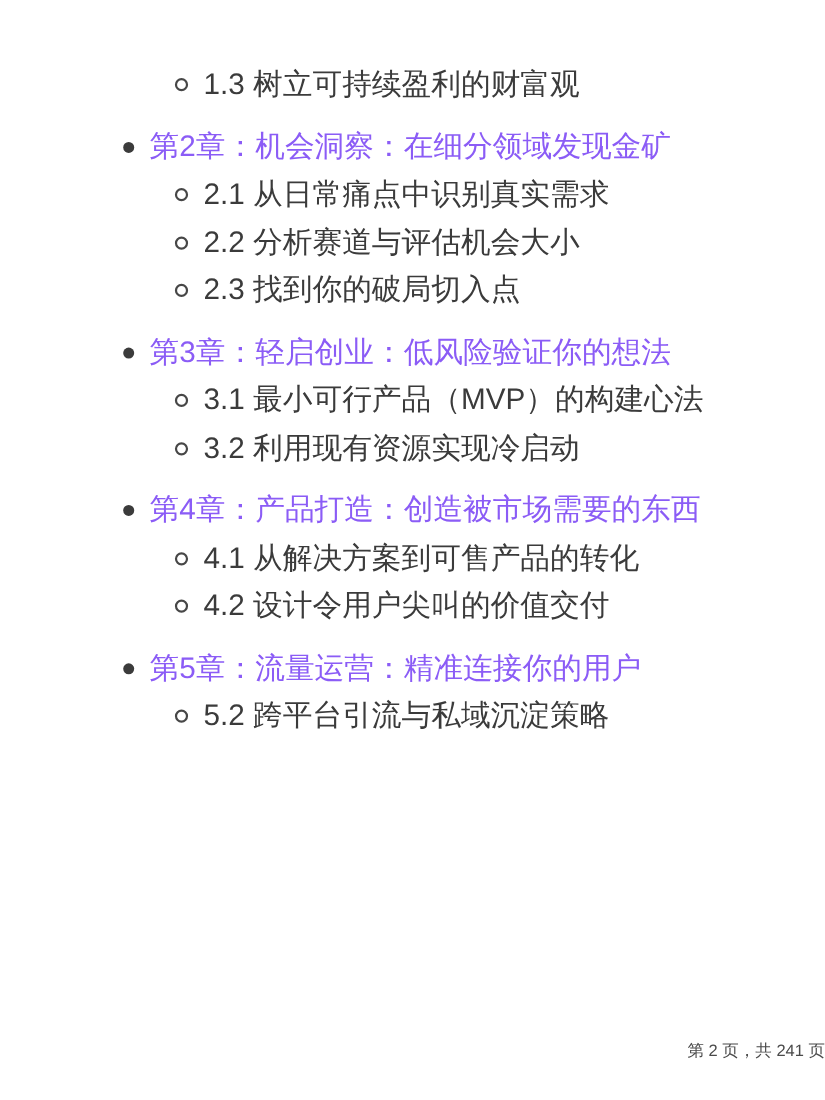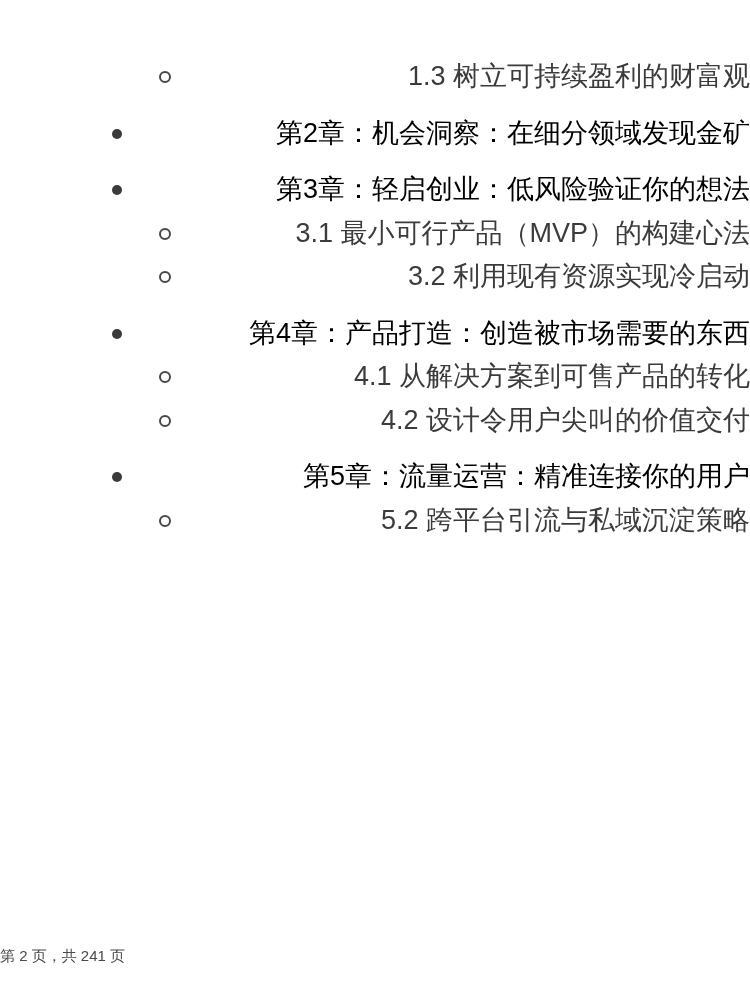--- a/index.html
+++ b/index.html
@@ -19,27 +19,26 @@
     position: absolute;
     top: 0;
     left: 0;
     right: 0;
     padding-top: 55px;
   }
   ul.toc-list, ul.sub-list {
     margin: 0;
     padding: 0;
     list-style: none;
-    text-align: right;
   }
   .chapter-item {
     position: relative;
     font-size: 27px;
     line-height: 43.5px;
-    color: #000000;
+    color: #8b5cf6;
     padding-left: 136px;
     margin-top: 13px;
     white-space: nowrap;
   }
   .sub-list {
     margin-top: 16px;
   }
   .sub-list.continuation {
     margin-top: 0;
   }
@@ -69,37 +68,42 @@
     width: 12px;
     height: 12px;
     background: #ffffff;
     border: 2px solid #474747;
   }
   .footer {
     position: absolute;
     left: 0;
     right: 0;
     top: 945px;
-    text-align: left;
+    text-align: right;
     font-size: 15px;
     line-height: 22px;
     color: #4a4a4a;
   }
 </style>
 </head>
 <body>
 
 <div class="page">
   <div class="content">
     <div id="toc-root">
         <ul class="sub-list continuation">
           <li class="sub-item"><span class="bullet hollow"></span>1.3 树立可持续盈利的财富观</li>
         </ul>
         <ul class="toc-list">
           <li class="chapter-item"><span class="bullet filled"></span>第2章：机会洞察：在细分领域发现金矿</li>
+          <ul class="sub-list">
+            <li class="sub-item"><span class="bullet hollow"></span>2.1 从日常痛点中识别真实需求</li>
+            <li class="sub-item"><span class="bullet hollow"></span>2.2 分析赛道与评估机会大小</li>
+            <li class="sub-item"><span class="bullet hollow"></span>2.3 找到你的破局切入点</li>
+          </ul>
           <li class="chapter-item"><span class="bullet filled"></span>第3章：轻启创业：低风险验证你的想法</li>
           <ul class="sub-list">
             <li class="sub-item"><span class="bullet hollow"></span>3.1 最小可行产品（MVP）的构建心法</li>
             <li class="sub-item"><span class="bullet hollow"></span>3.2 利用现有资源实现冷启动</li>
           </ul>
           <li class="chapter-item"><span class="bullet filled"></span>第4章：产品打造：创造被市场需要的东西</li>
           <ul class="sub-list">
             <li class="sub-item"><span class="bullet hollow"></span>4.1 从解决方案到可售产品的转化</li>
             <li class="sub-item"><span class="bullet hollow"></span>4.2 设计令用户尖叫的价值交付</li>
           </ul>

